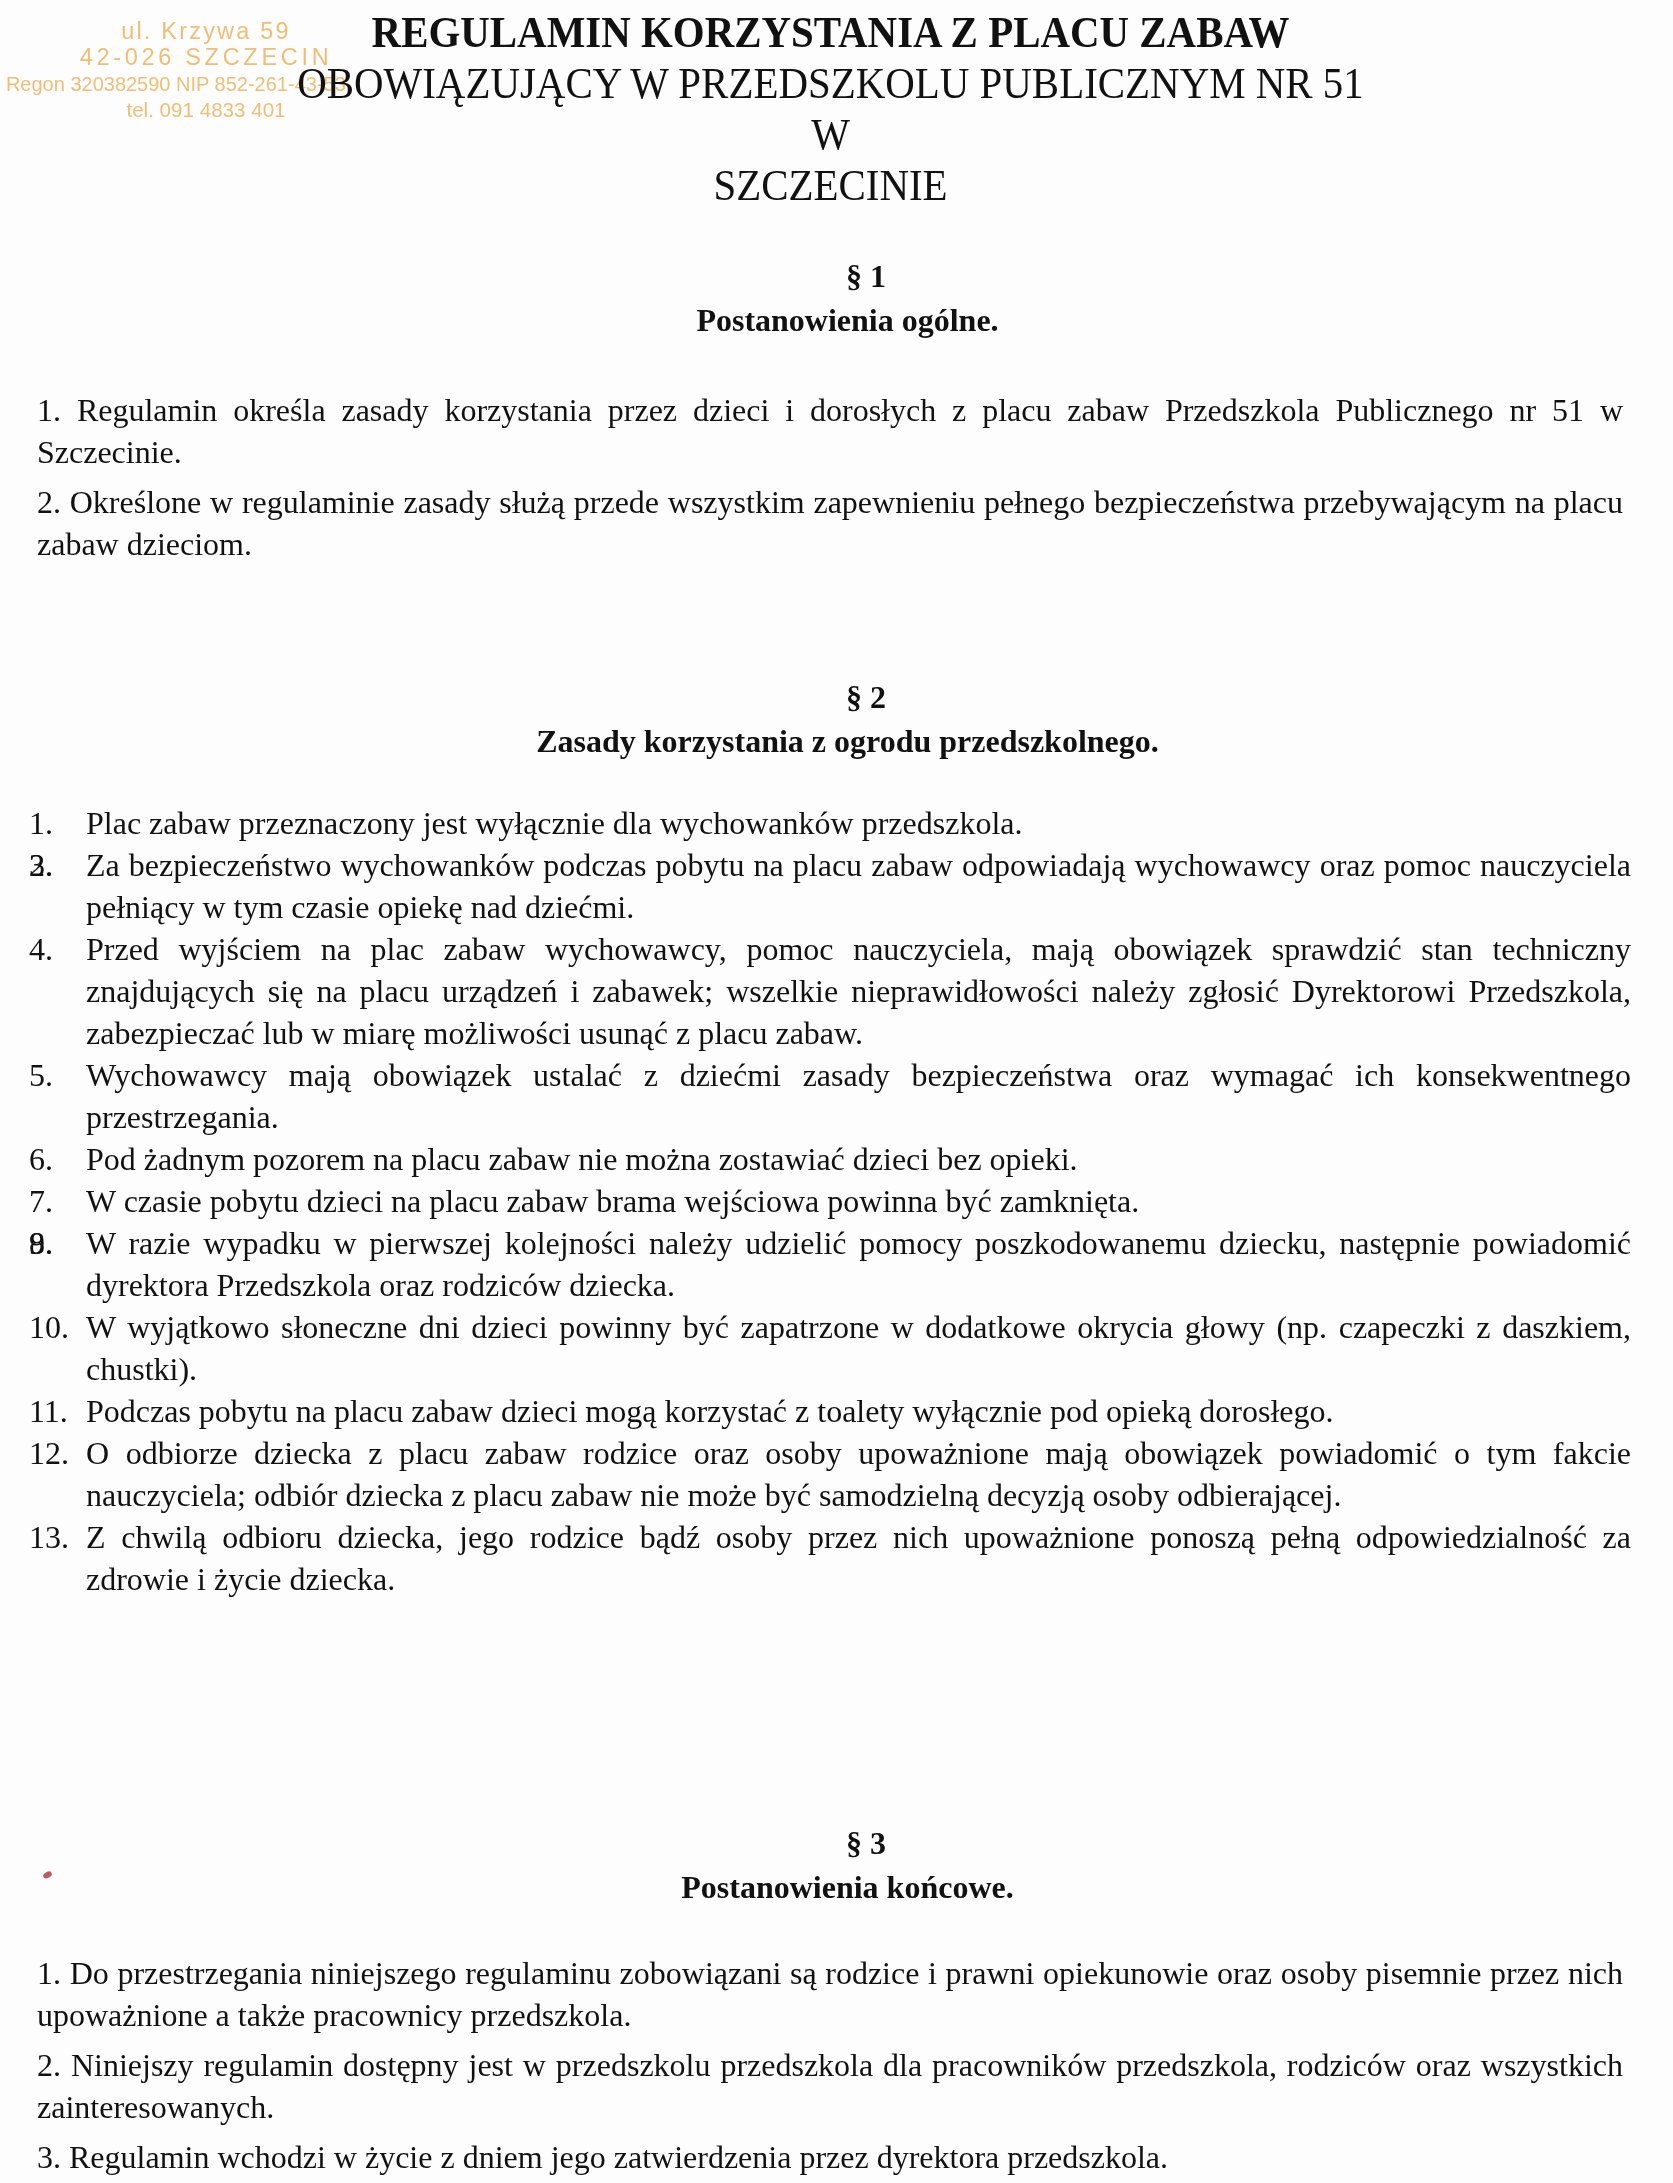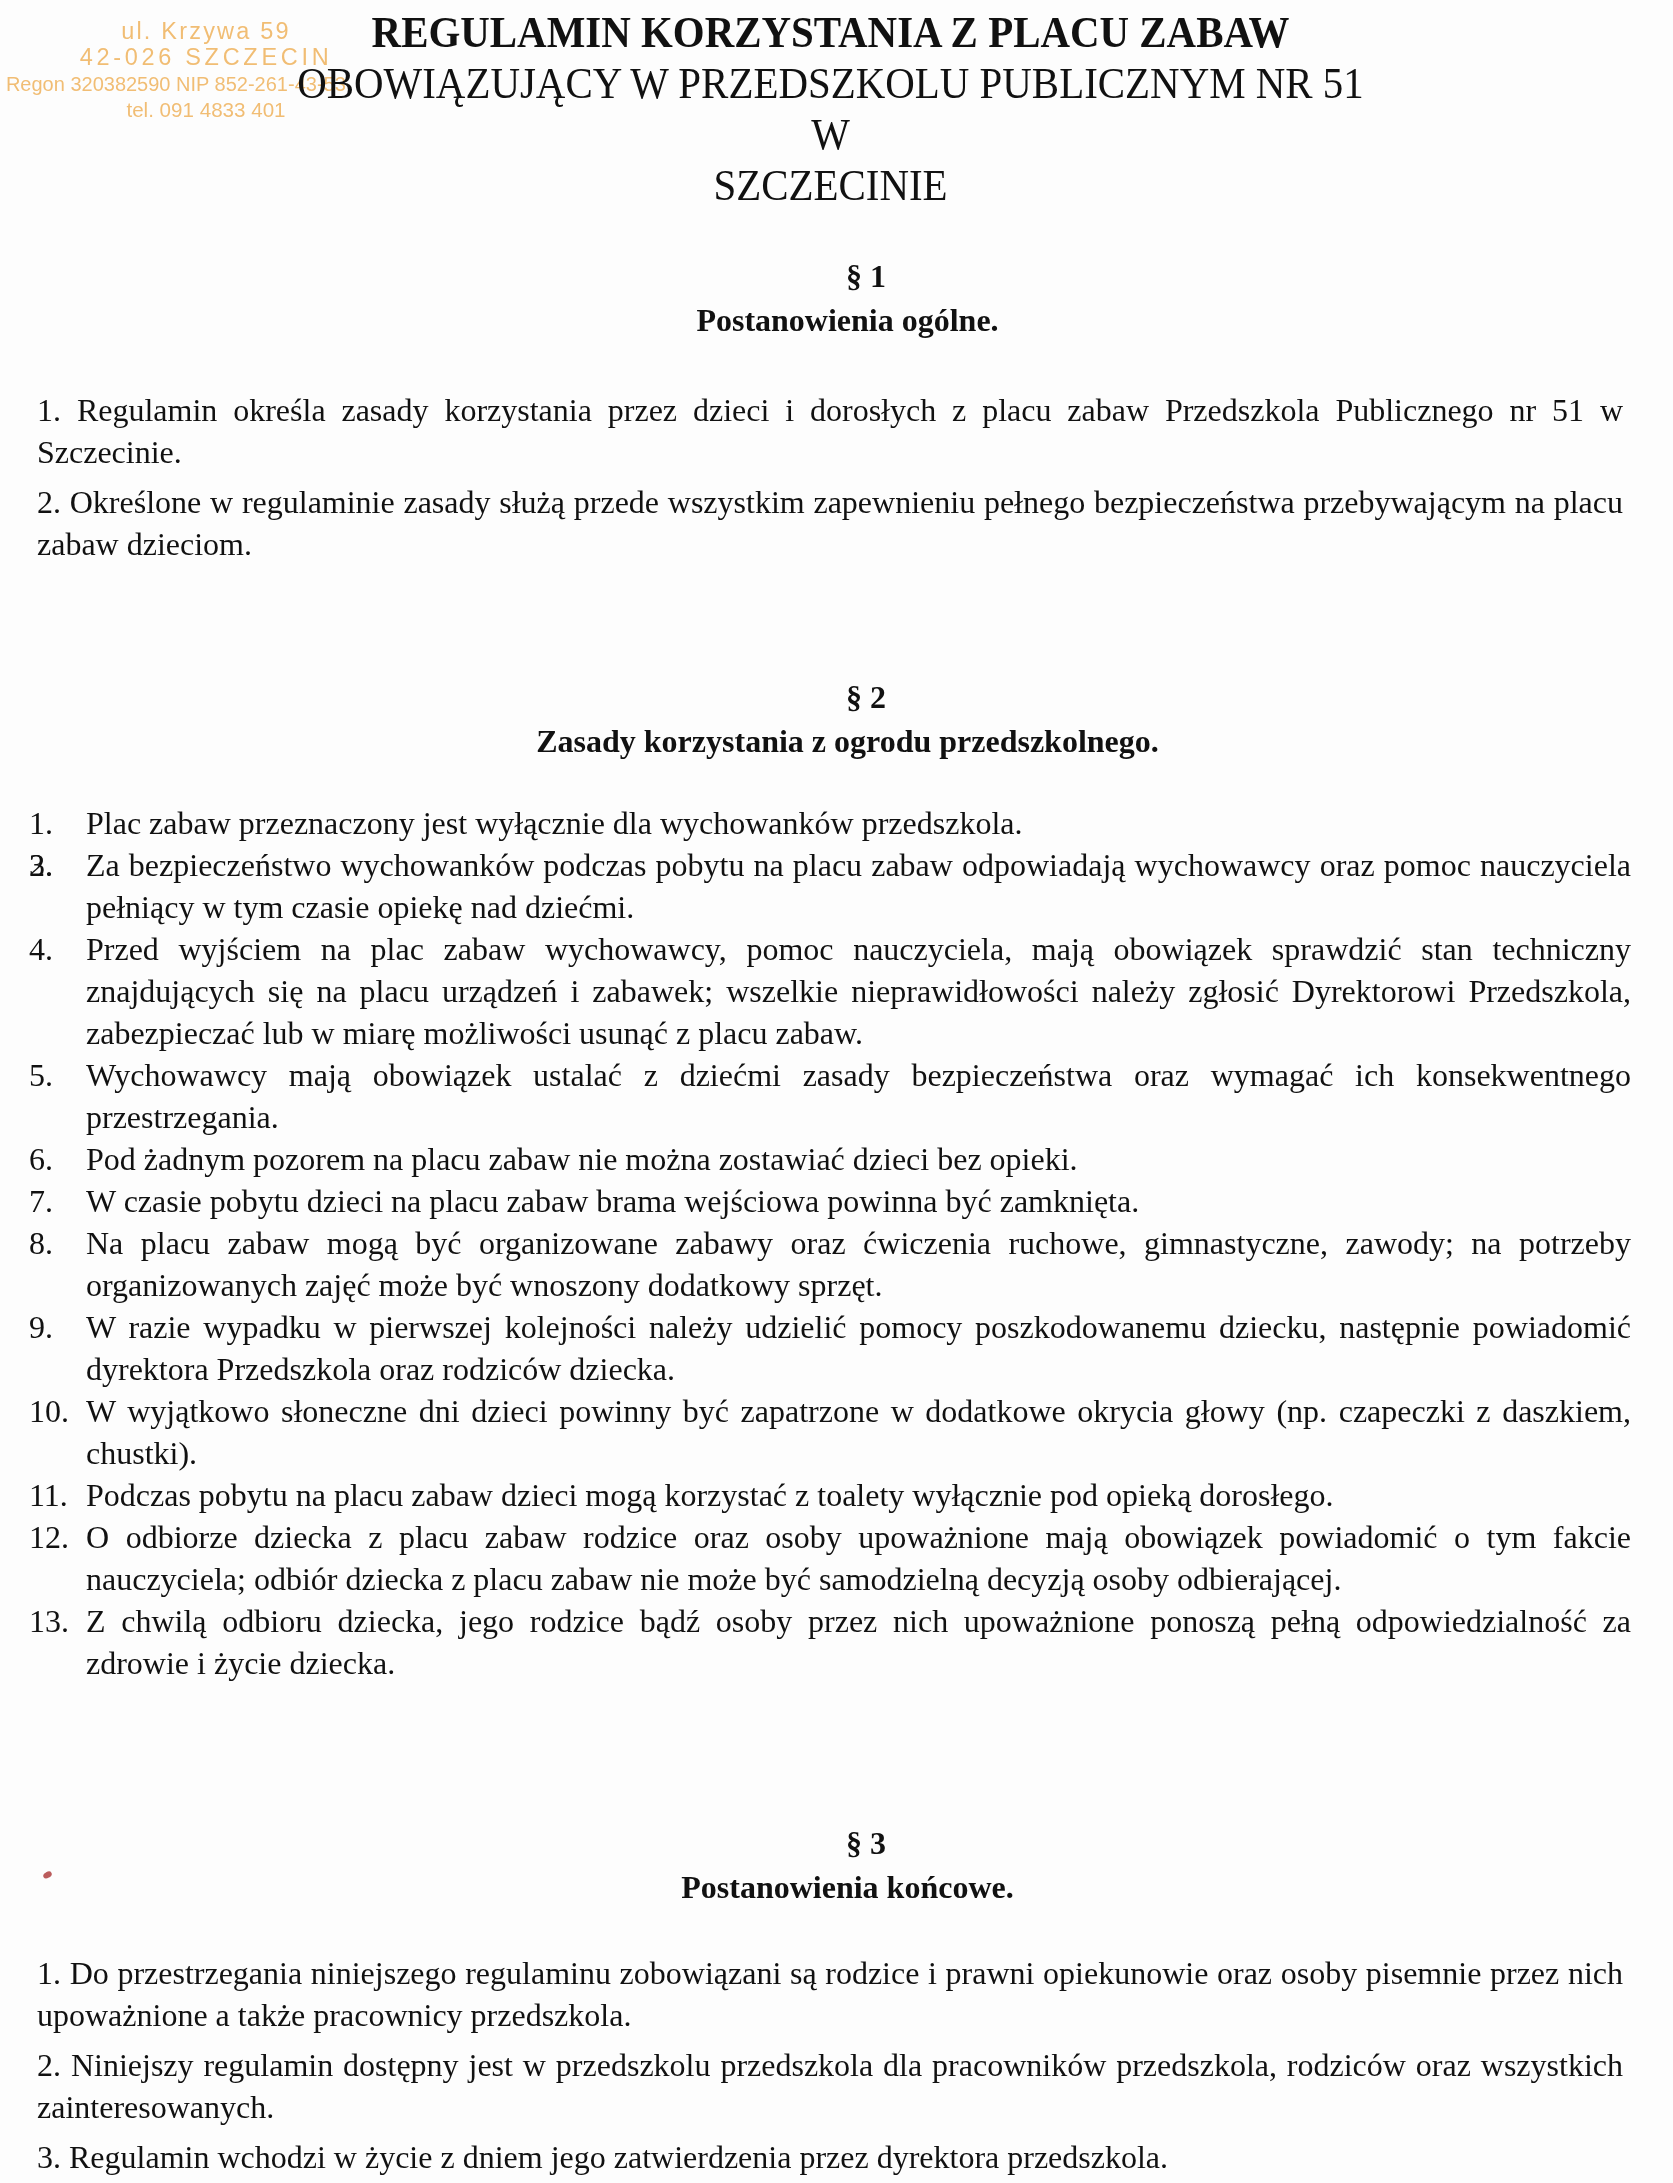--- a/index.html
+++ b/index.html
@@ -68,21 +68,21 @@
 </div>
 <div class="body-text" style="top:802px;">
   <ol class="numbered">
     <li><span class="n">1.</span><span>Plac zabaw przeznaczony jest wyłącznie dla wychowanków przedszkola.</span></li>
     <li><span class="n">2.</span></li>
     <li><span class="n">3.</span><span>Za bezpieczeństwo wychowanków podczas pobytu na placu zabaw odpowiadają wychowawcy oraz pomoc nauczyciela pełniący w tym czasie opiekę nad dziećmi.</span></li>
     <li><span class="n">4.</span><span>Przed wyjściem na plac zabaw wychowawcy, pomoc nauczyciela, mają obowiązek sprawdzić stan techniczny znajdujących się na placu urządzeń i zabawek; wszelkie nieprawidłowości należy zgłosić Dyrektorowi Przedszkola, zabezpieczać lub w miarę możliwości usunąć z placu zabaw.</span></li>
     <li><span class="n">5.</span><span>Wychowawcy mają obowiązek ustalać z dziećmi zasady bezpieczeństwa oraz wymagać ich konsekwentnego przestrzegania.</span></li>
     <li><span class="n">6.</span><span>Pod żadnym pozorem na placu zabaw nie można zostawiać dzieci bez opieki.</span></li>
     <li><span class="n">7.</span><span>W czasie pobytu dzieci na placu zabaw brama wejściowa powinna być zamknięta.</span></li>
-    <li><span class="n">8.</span><span>Na placu zabaw mogą być organizowane zabawy oraz ćwiczenia ruchowe, gimnastyczne, zawody; na potrzeby organizowanych zajęć może być wnoszony dodatkowy sprzęt.</span></li>
+    <li><span class="n">8.</span></li>
     <li><span class="n">9.</span><span>W razie wypadku w pierwszej kolejności należy udzielić pomocy poszkodowanemu dziecku, następnie powiadomić dyrektora Przedszkola oraz rodziców dziecka.</span></li>
     <li><span class="n">10.</span><span>W wyjątkowo słoneczne dni dzieci powinny być zapatrzone w dodatkowe okrycia głowy (np. czapeczki z daszkiem, chustki).</span></li>
     <li><span class="n">11.</span><span>Podczas pobytu na placu zabaw dzieci mogą korzystać z toalety wyłącznie pod opieką dorosłego.</span></li>
     <li><span class="n">12.</span><span>O odbiorze dziecka z placu zabaw rodzice oraz osoby upoważnione mają obowiązek powiadomić o tym fakcie nauczyciela; odbiór dziecka z placu zabaw nie może być samodzielną decyzją osoby odbierającej.</span></li>
     <li><span class="n">13.</span><span>Z chwilą odbioru dziecka, jego rodzice bądź osoby przez nich upoważnione ponoszą pełną odpowiedzialność za zdrowie i życie dziecka.</span></li>
   </ol>
 </div>
 
 <div class="mark"></div>
 <div class="section-head" style="top:1821px;">

